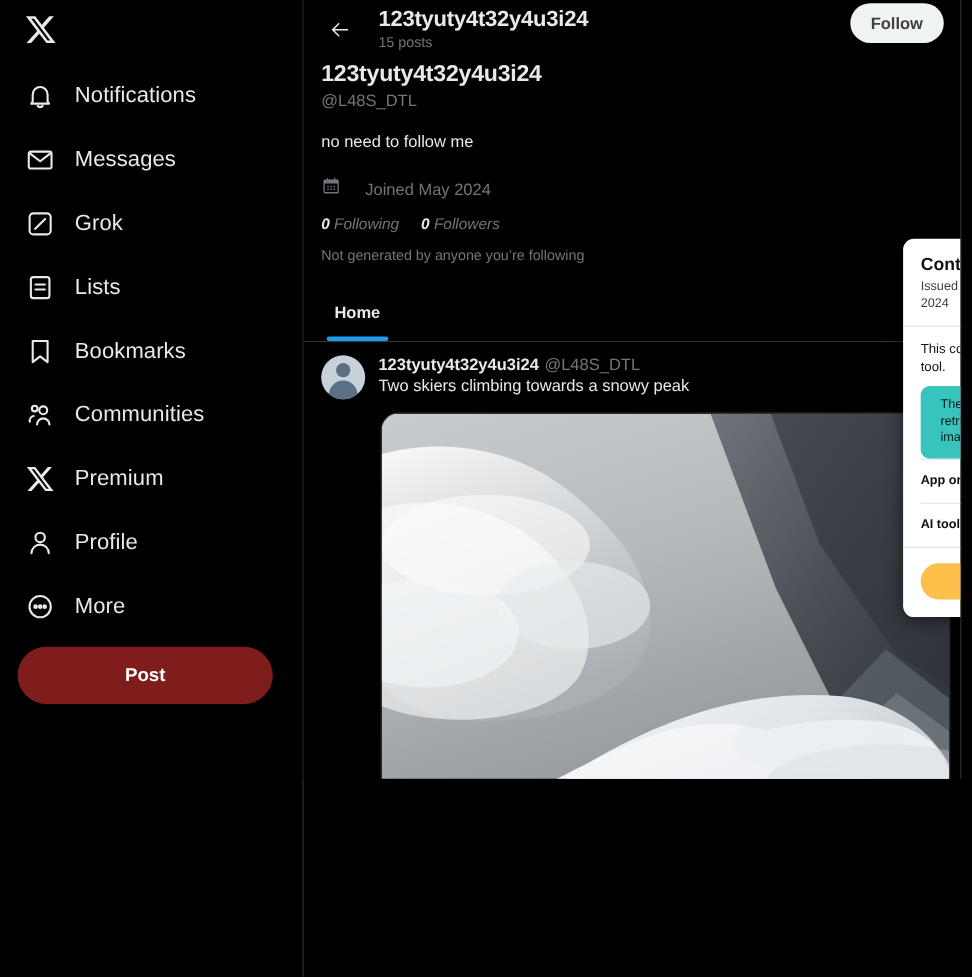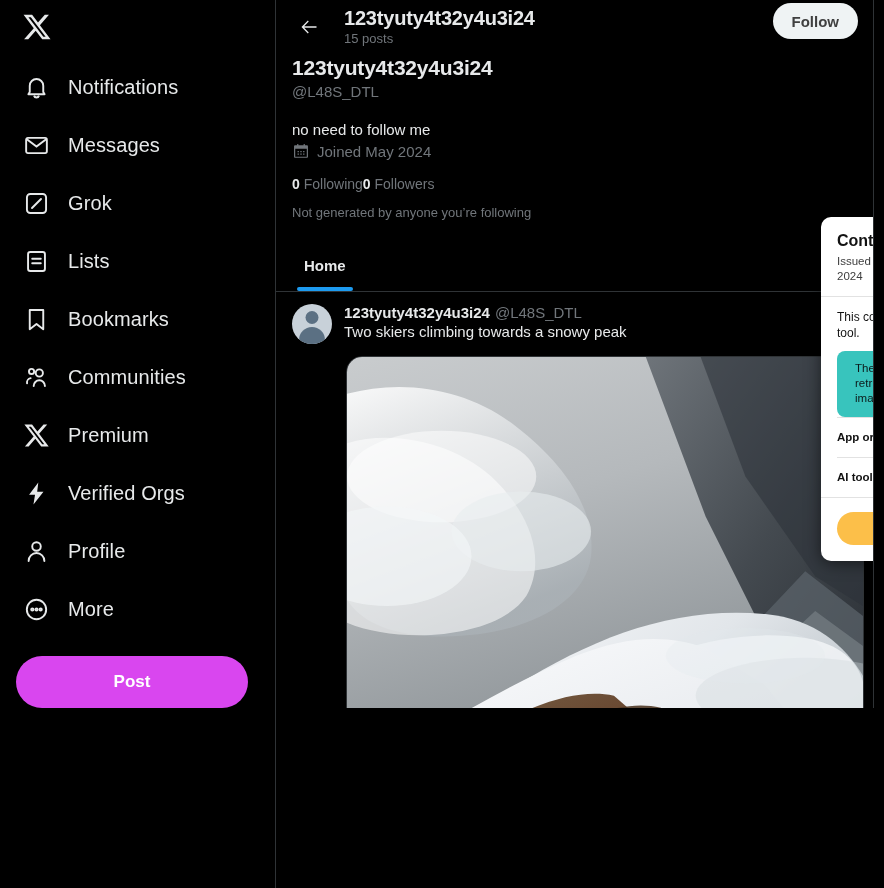--- a/index.html
+++ b/index.html
@@ -25,23 +25,23 @@
   .nav-item {
     display: flex; align-items: center; gap: 18px;
     height: 58px; padding-left: 10px; cursor: pointer;
     color: #e7e9ea;
   }
   .nav-item .ico { width: 28px; height: 28px; display:flex; align-items:center; justify-content:center; flex:0 0 28px;}
   .nav-item .ico svg { width: 27px; height: 27px; stroke: #e7e9ea; fill: none; stroke-width: 1.7; }
   .nav-item .ico svg.filled { fill: #e7e9ea; stroke: none; }
   .nav-label { font-size: 20px; font-weight: 400; letter-spacing: .1px; white-space: nowrap; }
   #post-button {
-    margin: 18px 18px 0 4px;
+    margin: 8px 18px 0 4px;
     height: 52px; width: 232px;
-    background: #d946ef; color: #fff;
+    background: #7f1d1d; color: #fff;
     border: none; border-radius: 26px;
     font-size: 17px; font-weight: 700;
     font-family: "Liberation Sans", sans-serif;
     cursor: pointer;
   }
 
   
   #main {
     position: relative;
     width: 598px; height: 708px;
@@ -68,24 +68,24 @@
     height: 36px; padding: 0 19px;
     font-size: 15px; font-weight: 700;
     font-family: "Liberation Sans", sans-serif;
     cursor: pointer;
   }
 
   #profile-body { padding: 0 16px; }
   #display-name { font-size: 21px; font-weight: 800; color:#e7e9ea; letter-spacing:-.2px; line-height:25px; margin-top: 2px;}
   #handle { font-size: 15px; color: #71767b; line-height: 20px; margin-top: 2px;}
   #bio { font-size: 15px; color: #e7e9ea; line-height: 20px; margin-top: 18px; }
-  #joined-row { display:flex; align-items:flex-start; gap:7px; margin-top: 2px; }
+  #joined-row { display:flex; align-items:flex-end; gap:22px; margin-top: 20px; }
   #joined-row svg { width: 18px; height: 18px; fill: #71767b; }
   #joined-text { font-size: 15px; color:#71767b; line-height: 20px; }
-  #stats-row { display:flex; margin-top: 12px; }
+  #stats-row { display:flex; gap: 20px; margin-top: 12px; font-style: italic; }
   .stat { font-size: 14px; color:#71767b; cursor:pointer; }
   .stat b { color:#e7e9ea; font-weight:700; }
   #not-followed { font-size: 13px; color:#71767b; margin-top: 13px; line-height: 16px;}
 
   #tabs-row {
     display:flex; margin-top: 18px;
     border-bottom: 1px solid #2f3336;
   }
   .tab {
     flex: 0 0 auto; padding: 0 28px;
@@ -264,28 +264,20 @@
 
     <div class="nav-item">
       <span class="ico">
         <svg class="filled" viewBox="0 0 24 24">
             <path d="M18.244 2.25h3.308l-7.227 8.26 8.502 11.24H16.17l-5.214-6.817L4.99 21.75H1.68l7.73-8.835L1.254 2.25H8.08l4.713 6.231zm-1.161 17.52h1.833L7.084 4.126H5.117z"></path>
           </svg>
       </span>
       <span class="nav-label">Premium</span>
     </div>
 
-    <div class="nav-item">
-      <span class="ico">
-        <svg class="filled" viewBox="0 0 24 24">
-            <path d="M13.6 2.2 5.4 13.1h5.3L9.3 21.8l8.9-11.3h-5.6z"></path>
-          </svg>
-      </span>
-      <span class="nav-label">Verified Orgs</span>
-    </div>
 
     <div class="nav-item">
       <span class="ico">
         <svg viewBox="0 0 24 24">
             <circle cx="12" cy="7.6" r="3.8"></circle>
             <path d="M5 20.4a7 7 0 0 1 14 0" stroke-linecap="round"></path>
           </svg>
       </span>
       <span class="nav-label">Profile</span>
     </div>

